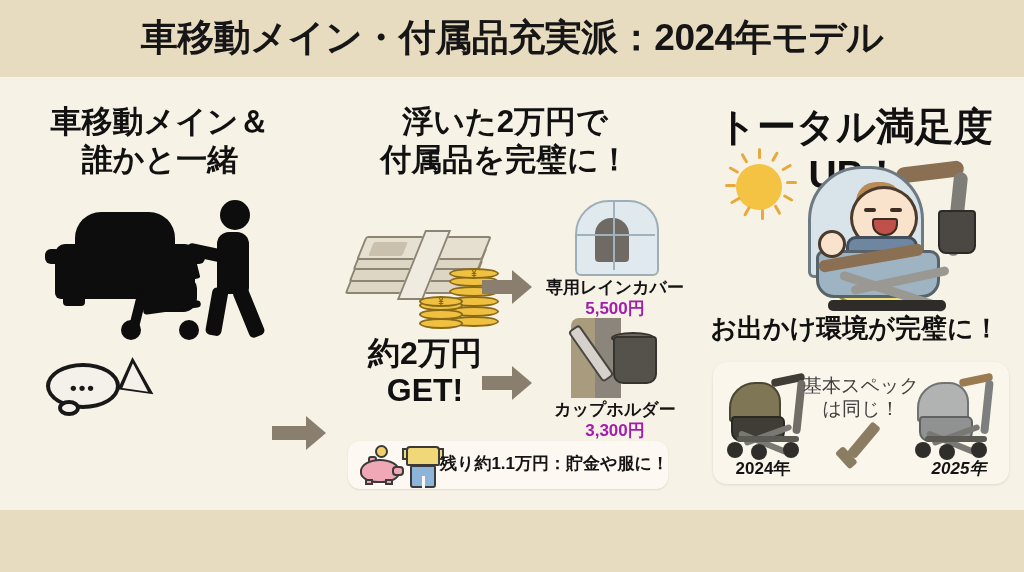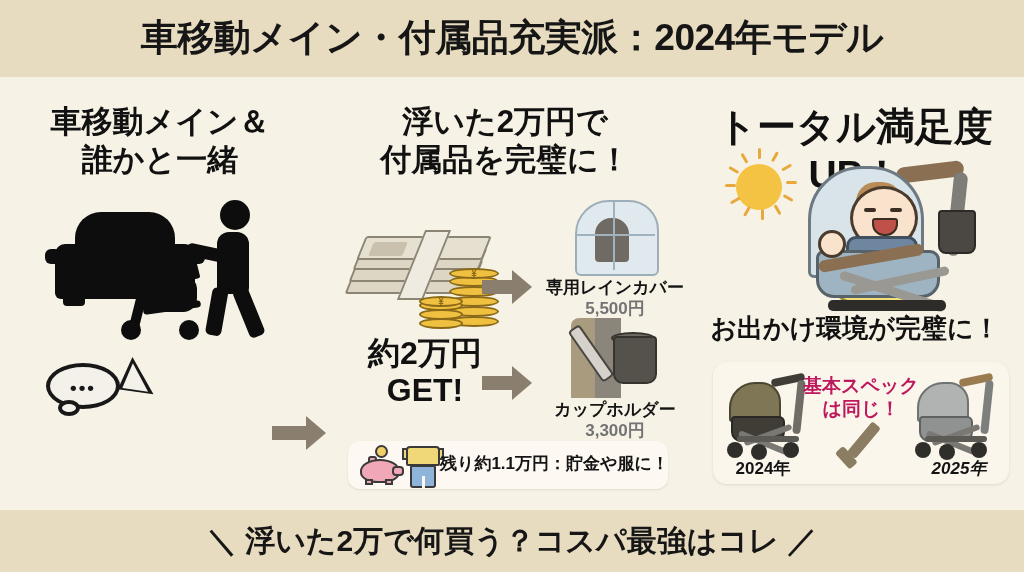--- a/index.html
+++ b/index.html
@@ -135,21 +135,21 @@
   .coin-yen{position:absolute;width:100%;text-align:center;font-size:10px;font-weight:bold;color:#8a6a18;line-height:11px;}
 
   #get-text{
     position:absolute;left:330px;top:335px;width:190px;text-align:center;
     font-size:32px;font-weight:bold;color:#111;line-height:1.16;white-space:pre-line;
   }
 
   
   .prod{position:absolute;text-align:center;}
   .prod .pname{font-size:17px;font-weight:bold;color:#141414;line-height:1.2;}
-  .prod .pprice{font-size:17px;font-weight:bold;color:#737373;line-height:1.3;}
+  .prod .pprice{font-size:17px;font-weight:bold;color:#a21caf;line-height:1.3;}
 
   #prod-rain{left:530px;top:196px;width:170px;}
   #prod-cup{left:530px;top:318px;width:170px;}
 
   .raincover{position:relative;margin:0 auto 2px;width:92px;height:80px;}
   .rc-shell{position:absolute;left:6px;top:4px;width:80px;height:72px;background:#dce8f0;border:2px solid #8fa3b0;border-radius:34px 30px 6px 6px;opacity:.85;}
   .rc-seat{position:absolute;left:26px;top:22px;width:34px;height:44px;background:#6f6a63;border-radius:16px 16px 4px 4px;}
   .rc-line1{position:absolute;left:8px;top:38px;width:78px;height:2px;background:#9fb2bd;}
   .rc-line2{position:absolute;left:44px;top:6px;width:2px;height:68px;background:#9fb2bd;}
 
@@ -217,21 +217,21 @@
     background:#fbf6ec;border-radius:14px;box-shadow:0 1px 3px rgba(0,0,0,.10);
   }
   .cmp-label{
     position:absolute;bottom:4px;font-size:17px;font-weight:bold;color:#141414;
     width:80px;text-align:center;
   }
   #cmp-l-2024{left:10px;}
   #cmp-l-2025{right:10px;font-style:italic;}
   #cmp-mid-text{
     position:absolute;left:88px;top:12px;width:120px;text-align:center;
-    font-size:19px;font-weight:bold;color:#be185d;line-height:1.22;white-space:pre-line;
+    font-size:19px;font-weight:normal;color:#404040;line-height:1.22;white-space:pre-line;
   }
   .checkm{position:absolute;left:124px;top:62px;width:48px;height:40px;}
   .checkm .c1{position:absolute;left:2px;top:20px;width:22px;height:11px;background:#8a7d62;border-radius:3px;transform:rotate(48deg);transform-origin:left center;}
   .checkm .c2{position:absolute;left:14px;top:26px;width:40px;height:11px;background:#8a7d62;border-radius:3px;transform:rotate(-50deg);transform-origin:left center;}
 
   .mini-stroller{position:absolute;top:12px;width:92px;height:86px;}
   #ms-2024{left:8px;}
   #ms-2025{right:8px;}
   .ms-hood{position:absolute;left:8px;top:8px;width:52px;height:40px;border-radius:26px 20px 3px 3px;}
   .ms-seat{position:absolute;left:10px;top:42px;width:54px;height:26px;border-radius:4px 6px 10px 10px;}
@@ -458,15 +458,14 @@
 は同じ！</div>
     <div class="checkm">
       <div class="c1"></div>
         <div class="c2"></div>
     </div>
 
     <div class="cmp-label" id="cmp-l-2024">2024年</div>
     <div class="cmp-label" id="cmp-l-2025">2025年</div>
   </div>
 
-  <div class="footer-text">＼ 浮いた2万で何買う？コスパ最強はコレ ／</div>
 
 </div>
 
 </body></html>

